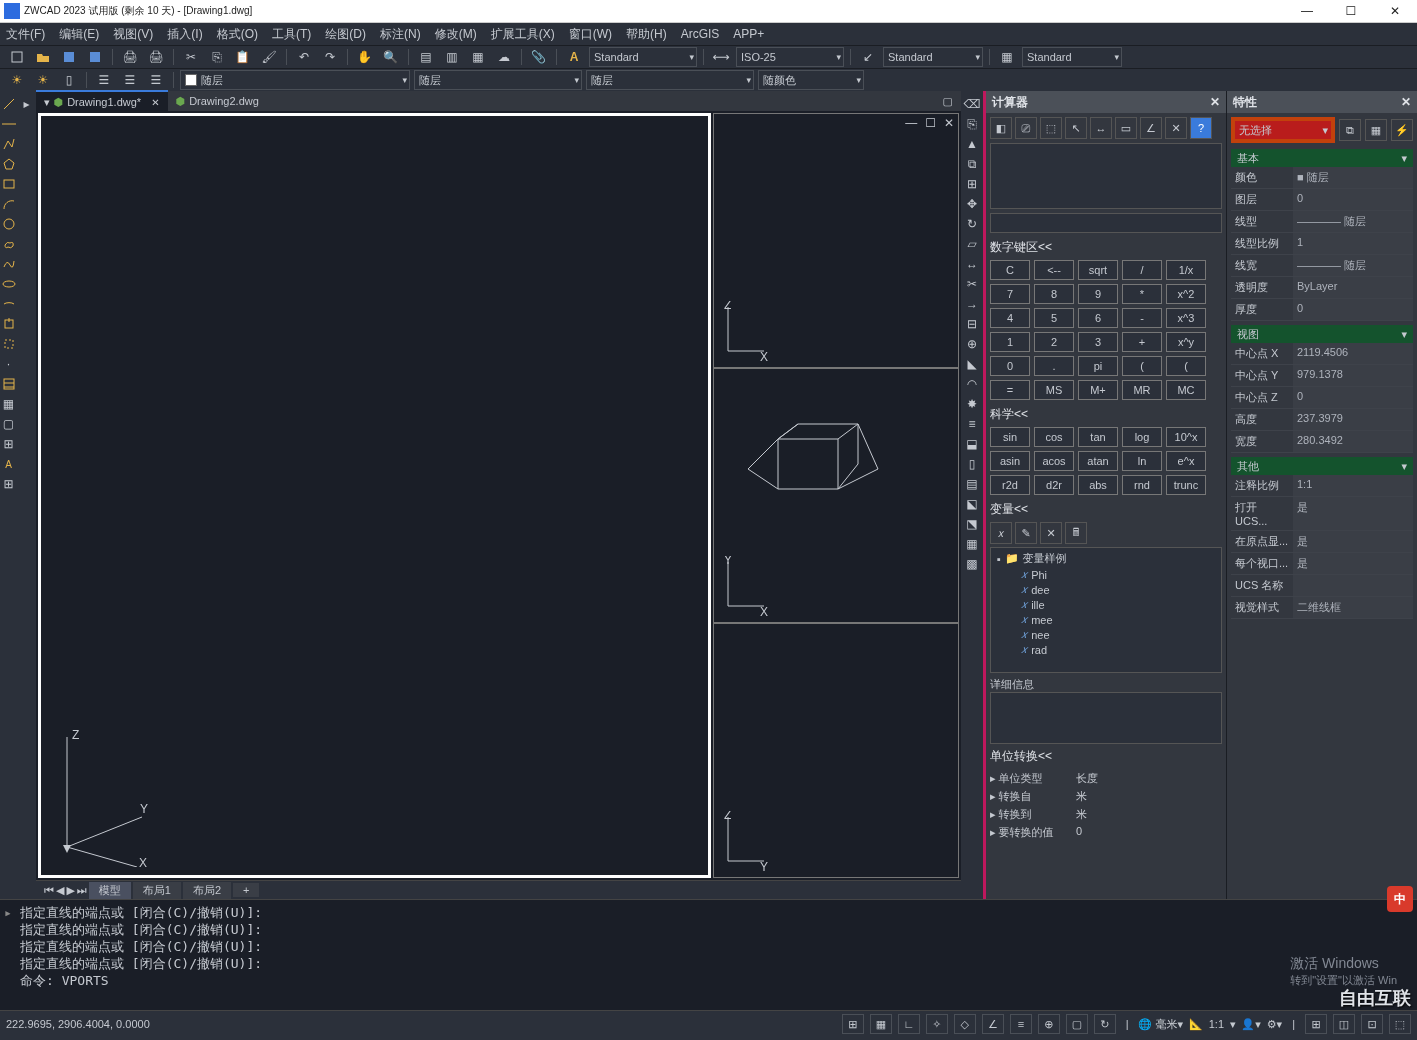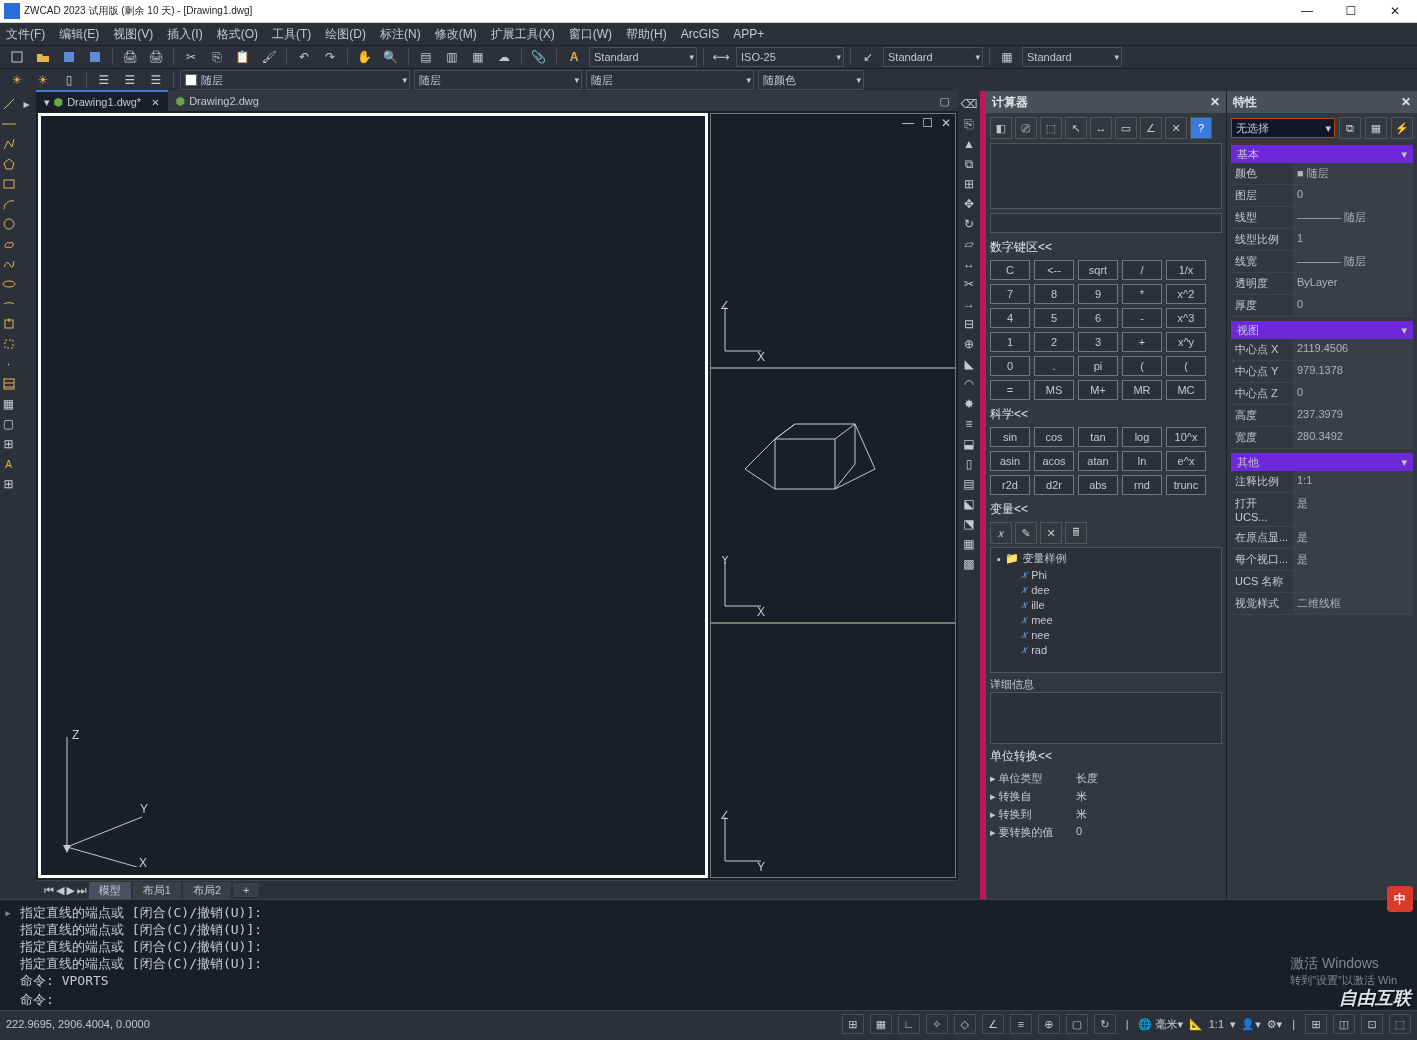--- a/index.html
+++ b/index.html
@@ -44,21 +44,21 @@
   .tabs-bottom{height:18px;background:#2b303a;border-top:1px solid #444;display:flex;align-items:center;font-size:11px;padding-left:8px;gap:2px}
   .btab{padding:1px 10px;background:#3a3e46}
   .btab.active{background:#4a5060}
 
   .rtoolcol{width:22px;background:#2b303a;display:flex;flex-direction:column;gap:2px;padding-top:4px}
   .rtoolcol .lt{height:18px;display:flex;align-items:center;justify-content:center}
 
   .panel{background:#33373f;display:flex;flex-direction:column}
   .panel-hd{height:22px;background:#4b5058;display:flex;align-items:center;padding:0 6px;font-size:12px;font-weight:bold;color:#e0e3e8;justify-content:space-between}
   .panel-body{flex:1;padding:4px;overflow:hidden}
-  .calcpanel{width:240px;border-left:6px solid #be185d}
+  .calcpanel{width:240px;border-left:3px solid #be185d}
   .proppanel{width:190px;border-left:1px solid #1a1d23}
   
   .calc-toolbar{display:flex;gap:3px;margin-bottom:4px}
   .ctb{width:20px;height:20px;border:1px solid #555;display:flex;align-items:center;justify-content:center;font-size:11px}
   .calc-result{height:64px;border:1px solid #555;background:#2b303a;margin-bottom:4px}
   .calc-input{height:18px;border:1px solid #555;background:#2b303a;margin-bottom:6px}
   .sect-hd{font-size:12px;margin:4px 0 4px 0;color:#e0e3e8}
   .keypad{display:grid;grid-template-columns:repeat(5,40px);gap:4px;margin-bottom:6px}
   .keypad button,.keypad-sci button{height:20px;border:1px solid #777;background:#2b303a;color:#c5c9d0;font-size:11px}
   .keypad-sci{display:grid;grid-template-columns:repeat(5,40px);gap:4px;margin-bottom:6px}
@@ -67,23 +67,23 @@
   .var-tree .row{display:flex;align-items:center;gap:4px;padding:1px 4px}
   .var-tree .folder{color:#e8b755}
   .detail-lbl{font-size:11px;margin-top:4px;color:#c5c9d0}
   .detail-box{height:50px;border:1px solid #555;background:#2b303a}
 
   .unit-grid{display:grid;grid-template-columns:86px 1fr;font-size:11px;gap:3px 0;margin-top:6px}
   .unit-grid .lbl{color:#c5c9d0;display:flex;align-items:center;gap:3px}
   .unit-grid .val{color:#c5c9d0}
 
   .prop-sel{display:flex;align-items:center;gap:4px;margin-bottom:6px}
-  .prop-sel .dd{flex:1;height:18px;border:1px solid #c2410c;background:#0f172a;display:flex;align-items:center;padding:0 4px;font-size:11px;position:relative}
+  .prop-sel .dd{flex:1;height:18px;border:4px solid #c2410c;background:#b91c1c;display:flex;align-items:center;padding:0 4px;font-size:11px;position:relative}
   .prop-sel .dd::after{content:"▾";position:absolute;right:3px}
-  .prop-sect{background:#6d28d9;height:18px;display:flex;align-items:center;padding:0 6px;font-size:11px;justify-content:space-between;margin-top:4px}
+  .prop-sect{background:#14532d;height:18px;display:flex;align-items:center;padding:0 6px;font-size:11px;justify-content:space-between;margin-top:4px}
   .prop-grid{display:grid;grid-template-columns:62px 1fr;font-size:11px}
   .prop-grid div{padding:3px 4px;border-bottom:1px solid #3e424a}
   .prop-grid .k{color:#c5c9d0}
   .prop-grid .v{color:#aeb3bc;background:#3a3e46;white-space:nowrap;overflow:hidden}
 
   .cmdarea{height:110px;background:#1a1e27;border-top:1px solid #444;display:flex;flex-direction:column}
   .cmdlog{flex:1;padding:4px 20px;font-family:SimSun,monospace;font-size:13px;color:#c5c9d0;line-height:17px;overflow:hidden;position:relative}
   .cmdinput{height:20px;display:flex;align-items:center;padding:0 20px;font-family:SimSun,monospace;font-size:13px}
   .cmdinput input{flex:1;background:transparent;border:none;color:#c5c9d0;font-family:inherit;font-size:13px;outline:none}
 
@@ -577,24 +577,20 @@
 
 <div class="cmdarea">
   <div class="cmdlog" id="cmdlog">
       <div>指定直线的端点或 [闭合(C)/撤销(U)]:</div>
       <div>指定直线的端点或 [闭合(C)/撤销(U)]:</div>
       <div>指定直线的端点或 [闭合(C)/撤销(U)]:</div>
       <div>指定直线的端点或 [闭合(C)/撤销(U)]:</div>
       <div>命令: VPORTS</div>
       <div style="position: absolute; left: 4px; top: 4px; color: rgb(136, 136, 136);">▸</div>
     </div>
-  <div class="cmdinput">
-    <span>命令:</span>&nbsp;
-    <input type="text" style="">
-  </div>
 </div>
 
 <div class="statusbar">
   <span>222.9695, 2906.4004, 0.0000</span>
   <div class="right">
     <div class="sbicon">⊞</div>
     <div class="sbicon">▦</div>
     <div class="sbicon">∟</div>
     <div class="sbicon">✧</div>
     <div class="sbicon">◇</div>
@@ -614,14 +610,14 @@
     <div class="sbicon">◫</div>
     <div class="sbicon">⊡</div>
     <div class="sbicon">⬚</div>
   </div>
 </div>
 
 <div class="watermark">
   <div>激活 Windows</div>
   <div style="font-size:11px">转到"设置"以激活 Win</div>
 </div>
-<div style="position:absolute;right:6px;bottom:30px;font-size:18px;font-weight:bold;font-style:italic;color:#e0e3e8;text-shadow:1px 1px 2px #000">自由互联</div>
+<div style="position:absolute;right:6px;bottom:30px;font-size:18px;font-weight:bold;color:#e0e3e8;text-shadow:1px 1px 2px #000">自由互联</div>
 <div style="position:absolute;right:4px;bottom:128px;width:26px;height:26px;background:#d93a2b;border-radius:4px;display:flex;align-items:center;justify-content:center;color:#fff;font-weight:bold">中</div>
 
 </body></html>

